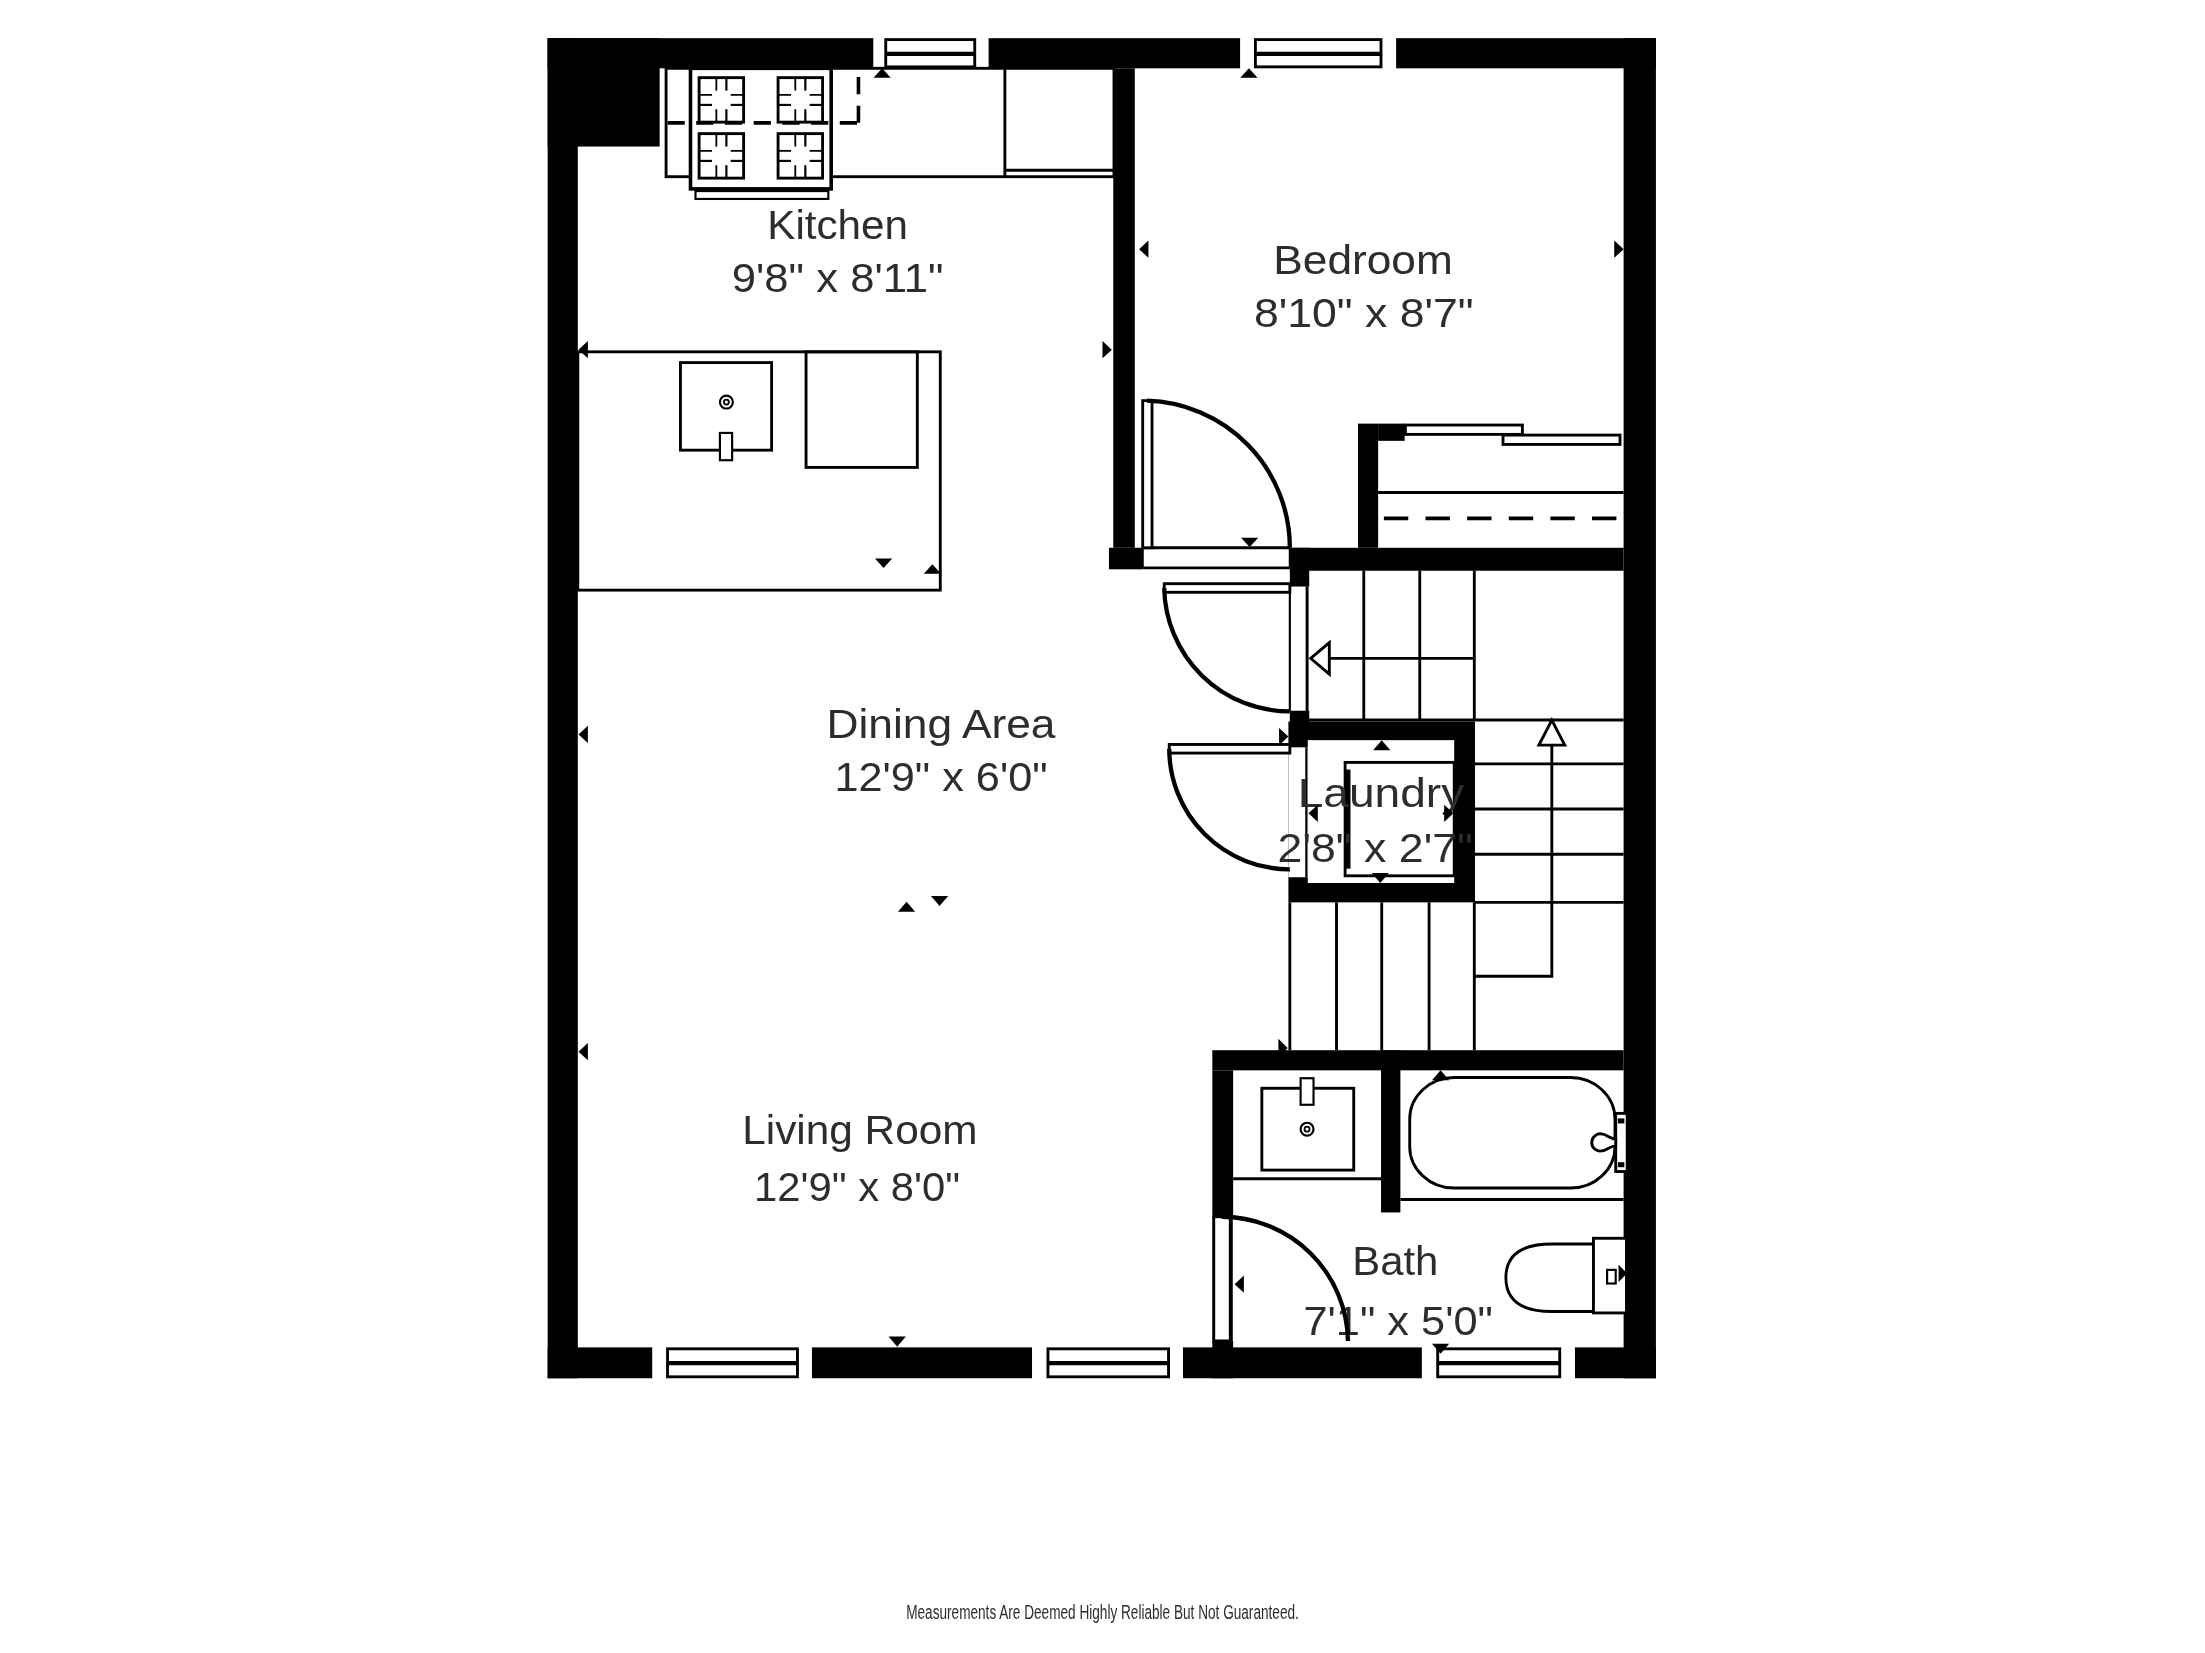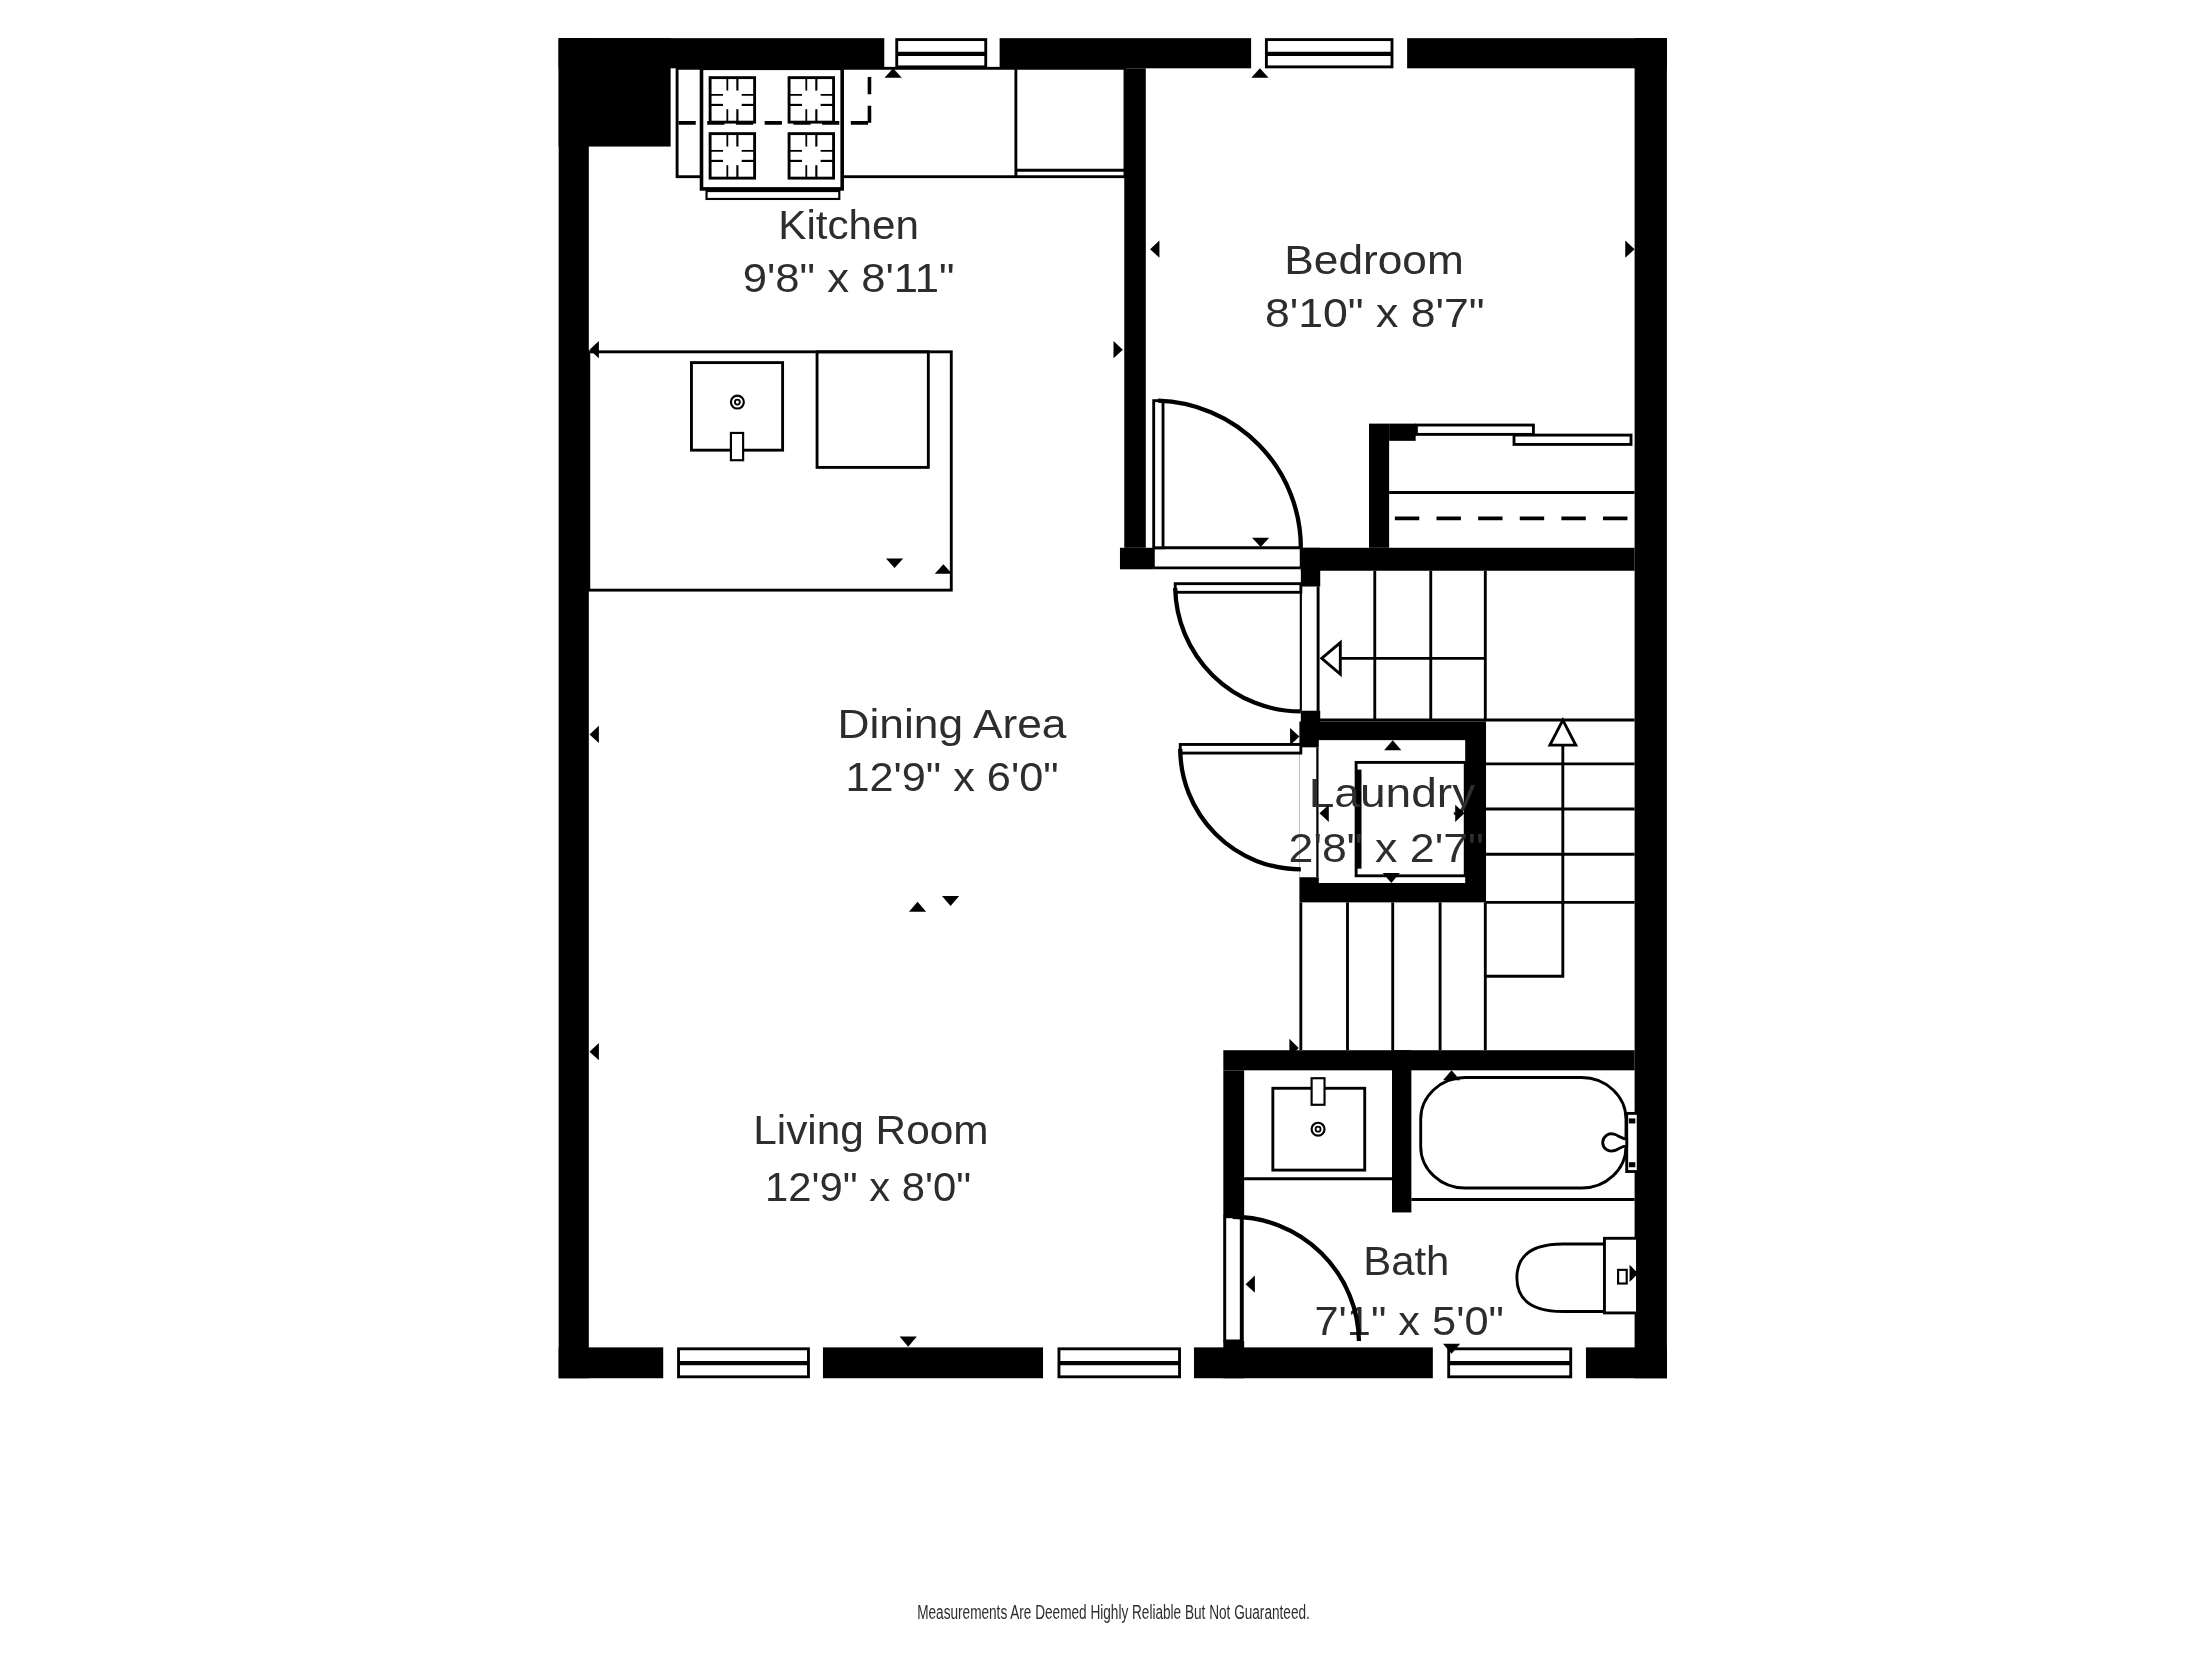--- a/index.html
+++ b/index.html
@@ -1,16 +1,16 @@
 <!DOCTYPE html>
 <html style="font-size:11.5px"><head>
 <meta charset="utf-8">
 <style>
   html,body{margin:0;padding:0;background:#ffffff;}
-  .page{width:1998px;height:1654px;position:relative;background:#ffffff;overflow:hidden;margin-left:11px;}
+  .page{width:1998px;height:1654px;position:relative;background:#ffffff;overflow:hidden;}
   svg{display:block;}
   text{font-family:"Liberation Sans", sans-serif;fill:#2d2d2d;}
 </style>
 </head>
 <body>
 <div class="page">
 <svg width="2205" height="1654" viewBox="0 0 3072 2304" xmlns="http://www.w3.org/2000/svg">
 <rect x="0" y="0" width="3072" height="2304" fill="#ffffff"></rect>
 
 <g>

